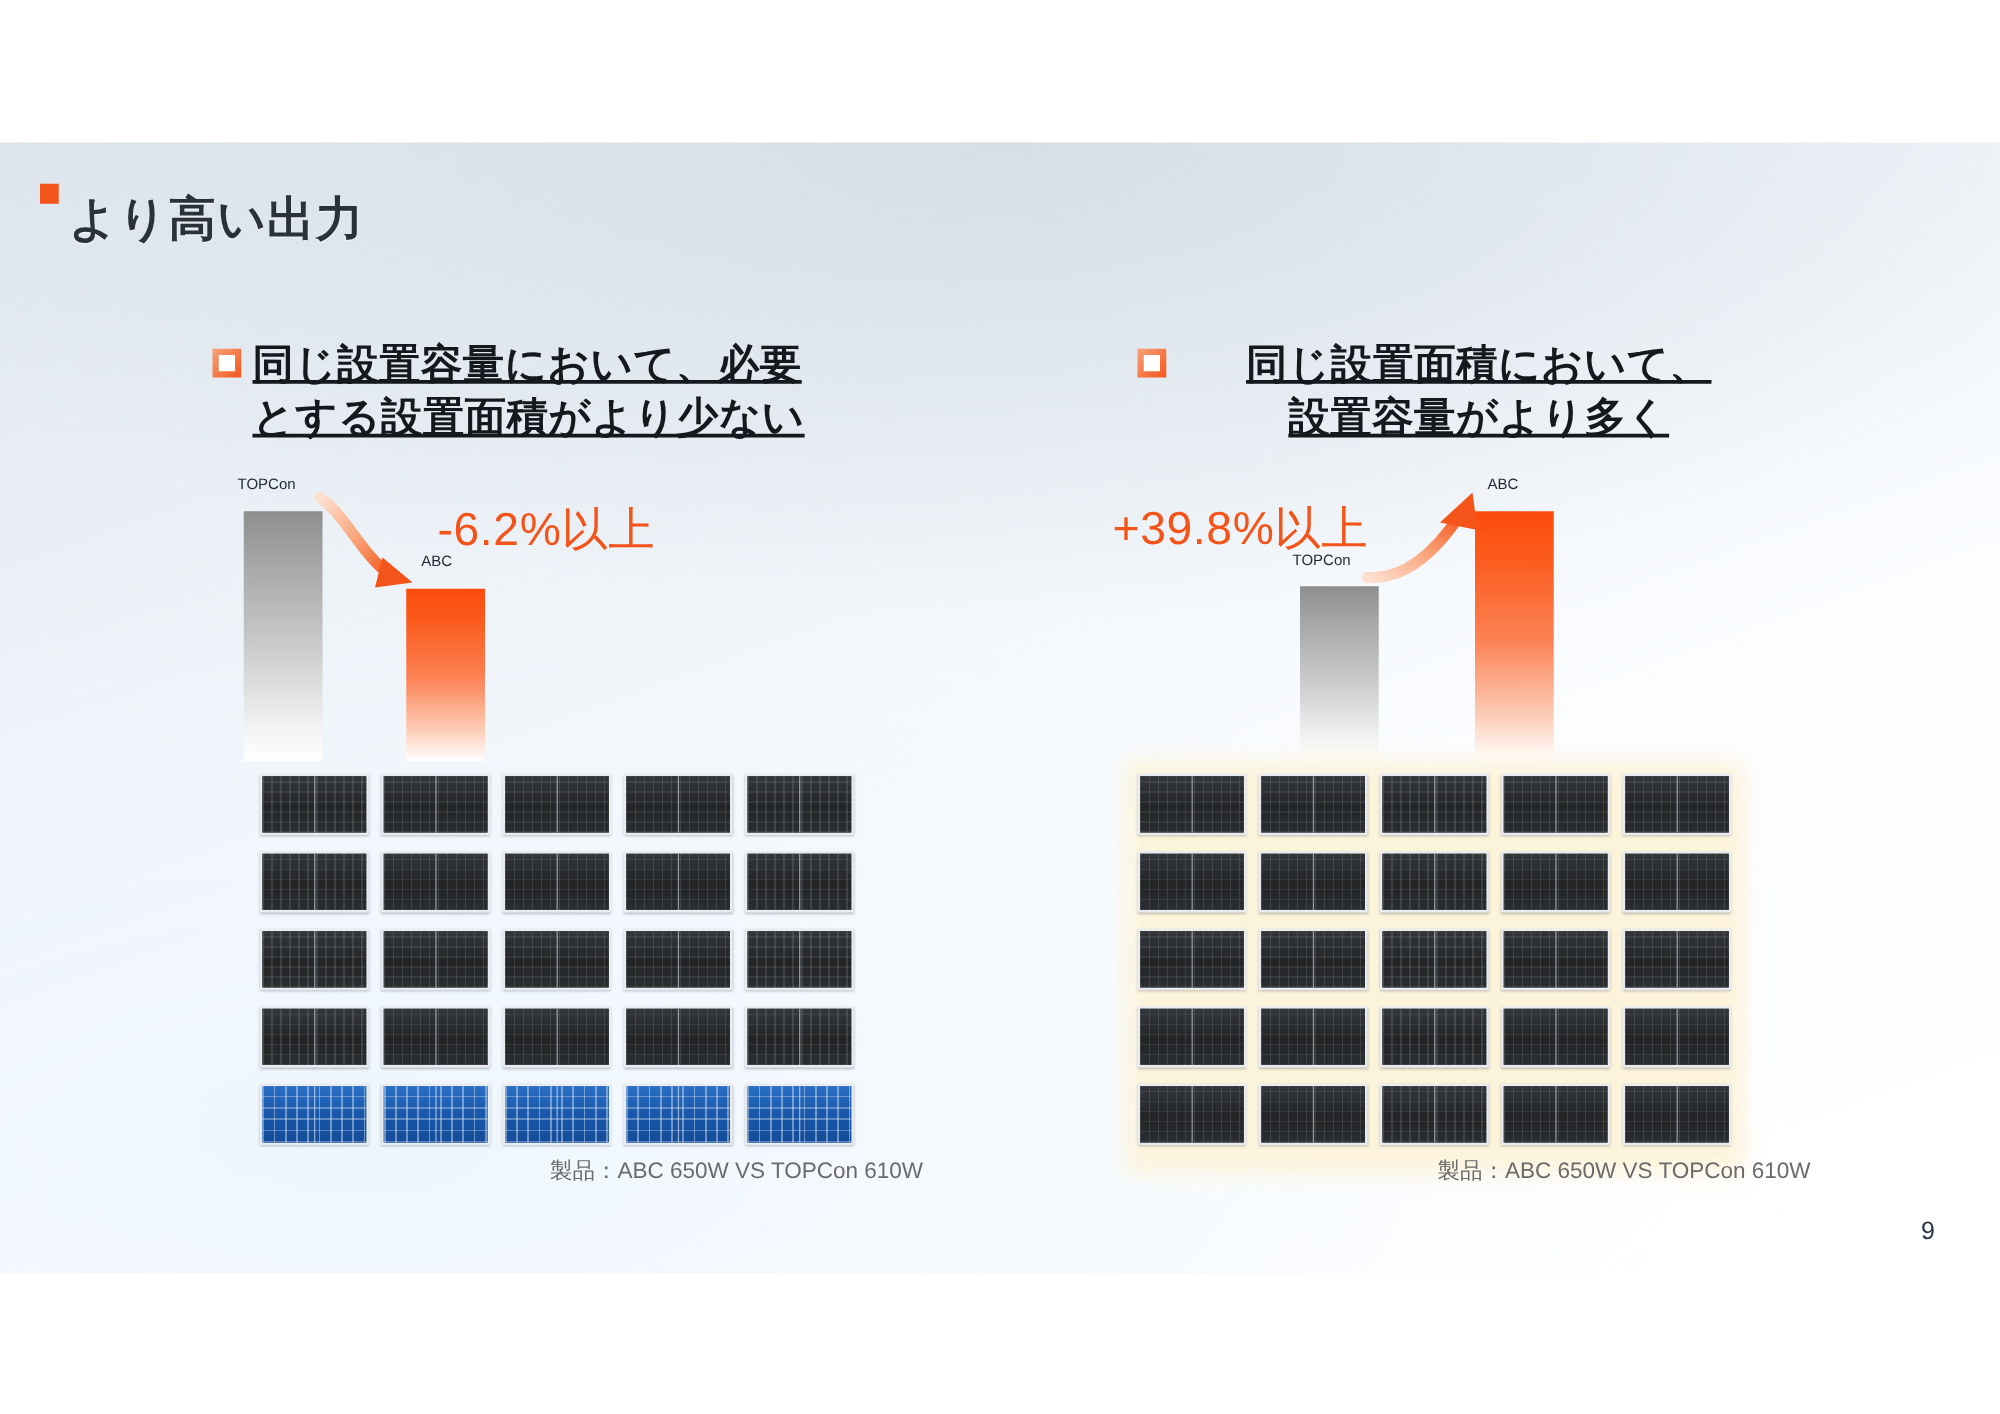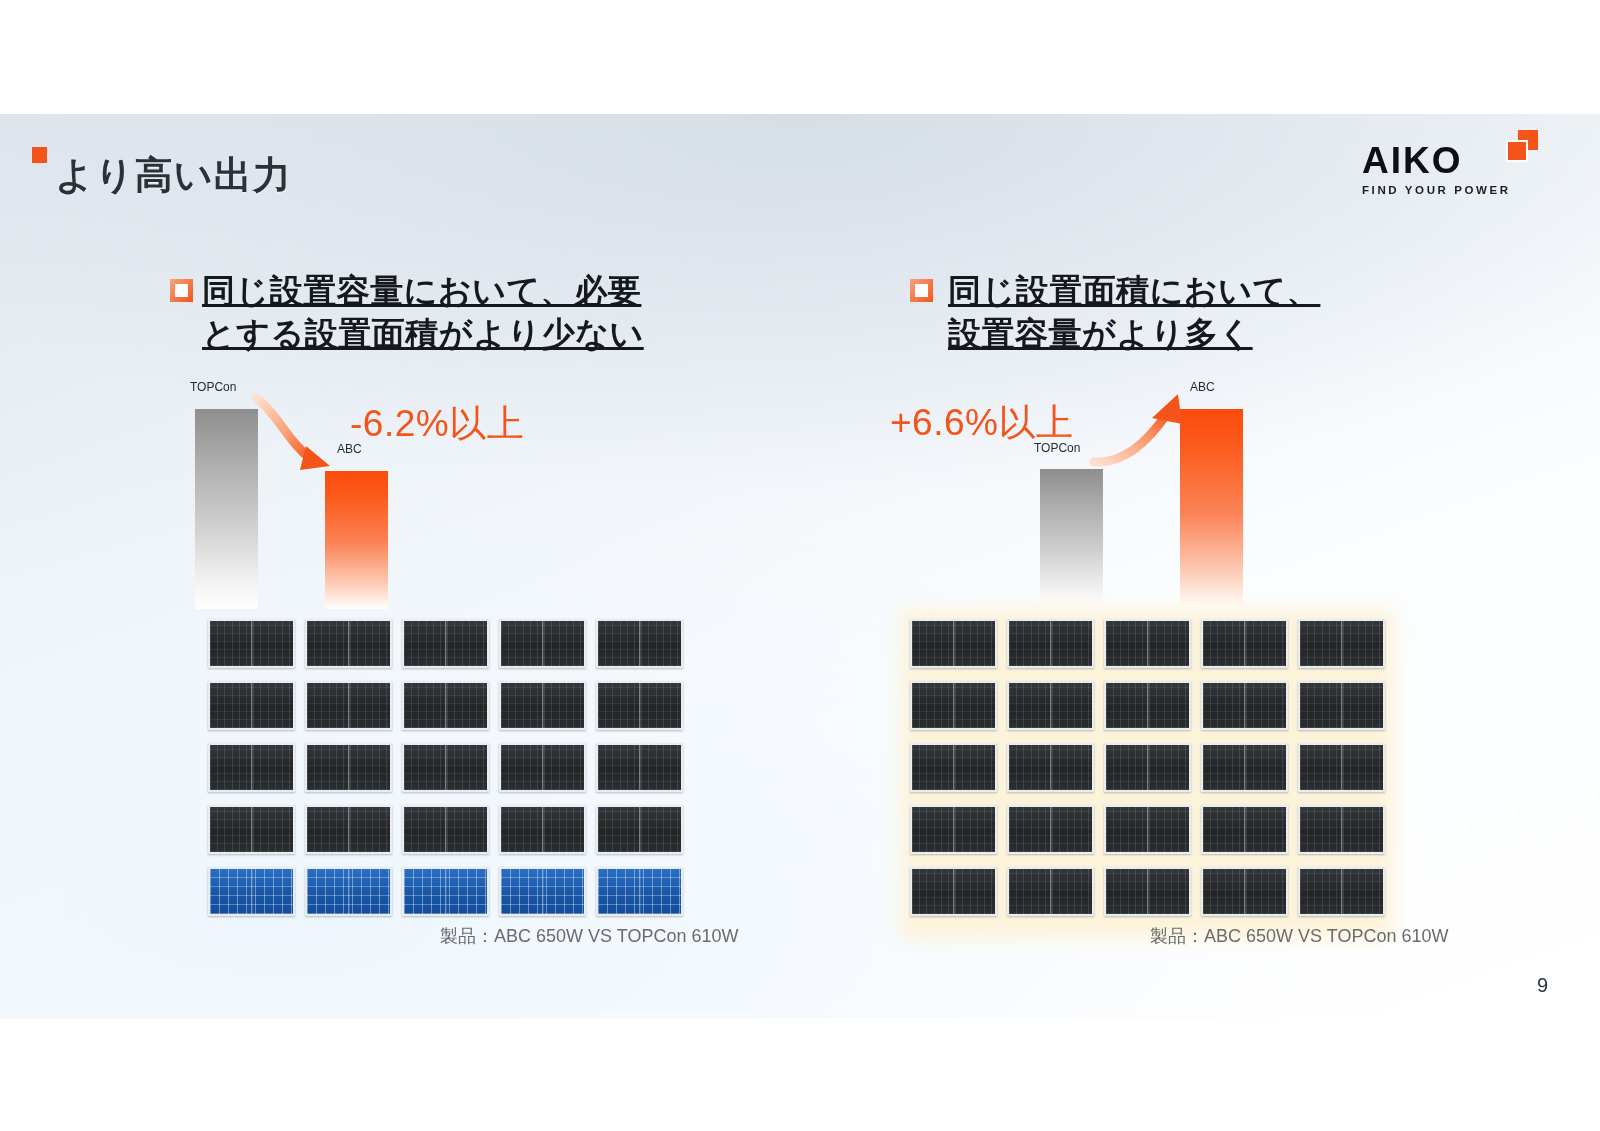--- a/index.html
+++ b/index.html
@@ -77,21 +77,21 @@
   .panel-right .sub-bullet{left:20px;}
 
   .sub-title{
     position:absolute;top:6px;
     font-size:33px;font-weight:700;color:#15181c;
     line-height:1.30;letter-spacing:.5px;
     white-space:pre-line;
     text-decoration:underline;
   }
   .panel-left .sub-title{left:52px;width:500px;}
-  .panel-right .sub-title{left:58px;width:470px;}
+  .panel-right .sub-title{left:58px;width:470px;text-align:center;}
 
   
   .chart{position:absolute;top:130px;width:560px;height:215px;}
 
   .bar{position:absolute;bottom:0;}
   .bar-gray{
     background:linear-gradient(180deg,#8e8e8e 0%,#a8a8a8 22%,#cfcfcf 58%,#f2f2f2 86%,#ffffff 100%);
   }
   .bar-orange{
     background:linear-gradient(180deg,#fb4c0c 0%,#fb5a1c 18%,#fb8355 52%,#fdcdb8 82%,#ffffff 100%);
@@ -160,26 +160,20 @@
   }
 </style>
 </head>
 <body>
 
 <div class="slide">
 
   <div class="title-bullet"></div>
   <div class="page-title">より高い出力</div>
 
-  <div class="logo">
-    <div class="logo-sq-a"></div>
-    <div class="logo-sq-b"></div>
-    <div class="logo-word">AIKO</div>
-    <div class="logo-tag">FIND YOUR POWER</div>
-  </div>
 
   <div class="panel panel-left">
     <div class="sub-bullet"></div>
     <div class="sub-title">同じ設置容量において、必要
 とする設置面積がより少ない</div>
 
     <div class="chart">
 
       <div class="bar bar-gray" style="left:45px;width:63px;height:200px;"></div>
       <div class="bar-label" style="left:40px;top:-14px;">TOPCon</div>
@@ -311,21 +305,21 @@
           <linearGradient id="agR" x1="0" y1="1" x2="1" y2="0">
             <stop offset="0%" stop-color="#fde0d0"></stop>
             <stop offset="55%" stop-color="#f9a075"></stop>
             <stop offset="100%" stop-color="#f4541a"></stop>
           </linearGradient>
         </defs>
         <path d="M4,72 C34,74 58,52 78,22" stroke="url(#agR)" stroke-width="9" fill="none" stroke-linecap="round"></path>
         <path d="M62,28 L88,4 L92,34 Z" fill="#f4541a"></path>
       </svg>
 
-      <div class="delta-label" style="left:0px;top:4px;">+6.6%以上</div>
+      <div class="delta-label" style="left:0px;top:4px;">+39.8%以上</div>
     </div>
 
     <div class="grid-wrap" style="left:20px;top:355px;">
       <div class="grid-glow"></div>
       <div style="position:relative;">
         <div class="mod-row">
           <div class="module">
               <div class="module-inner"></div>
             </div>
           <div class="module">

